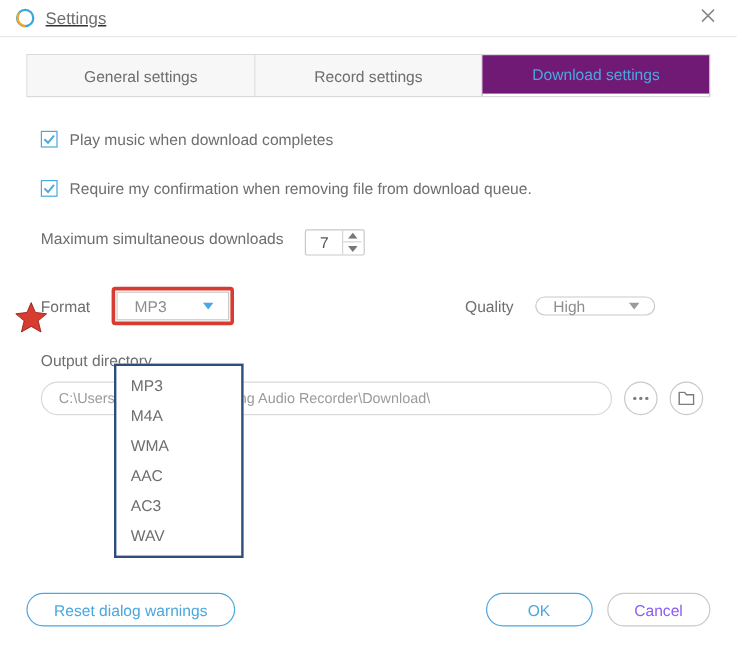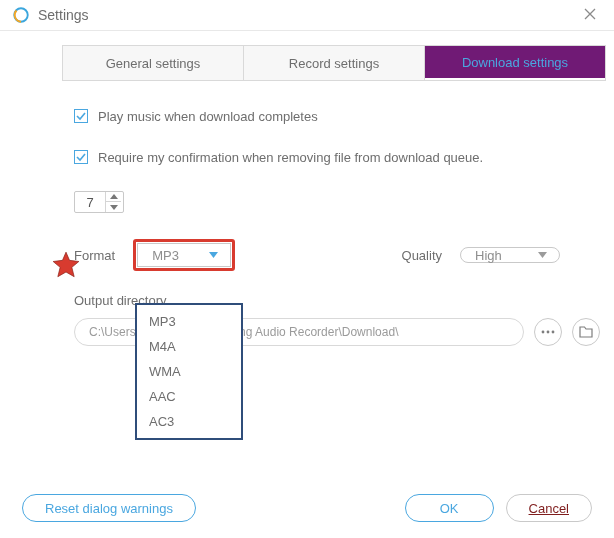--- a/index.html
+++ b/index.html
@@ -1,21 +1,21 @@
 <!DOCTYPE html>
 <html><head>
 <meta charset="utf-8">
 <style>
   * { box-sizing: border-box; font-family: "Segoe UI", "Microsoft YaHei", Arial, sans-serif; }
   body { margin: 0; background: #fff; width: 614px; height: 538px; overflow: hidden; }
-  .titlebar { display:flex; align-items:center; padding:6px 12px; border-bottom:1px solid #e8e8e8; }
+  .titlebar { display:flex; align-items:center; padding:6px 12px; border-bottom:1px solid #e8e8e8;text-decoration:underline; }
   .logo { width:18px; height:18px; margin-right:8px; }
   .title { color:#6e6e6e; font-size:14px; flex:1; }
   .close { width:24px; text-align:center; color:#8a8a8a; cursor:pointer; }
-  .content { padding: 14px 8px 0 22px; position:relative;margin-left:40px; }
+  .content { padding: 14px 22px 0 22px; position:relative; }
   .tabs { display:flex; border:1px solid #d9d9d9; height:36px; }
   .tab { flex:1; display:flex; align-items:center; justify-content:center; font-size:13px; color:#6e6e6e; border-right:1px solid #d9d9d9; cursor:pointer; background:#fff; }
   .tab:last-child { border-right:none; background:#fff; }
   .tab.active { background:#701a75; color:#4aa7e0; border-bottom:2px solid #fff; position:relative; }
   .tab.inactive { background:#f7f7f7; }
   .panel { padding: 28px 6px 0 6px; color:#6e6e6e; font-size:13px; position:relative; }
   .row { display:flex; align-items:flex-start; margin-bottom:26px; }
   .chk { width:14px; height:14px; border:1px solid #4aa7e0; display:inline-flex; align-items:center; justify-content:center; margin-right:10px; margin-left:6px; }
   .chk svg { display:block; }
   .star { position:absolute; left:-10px; top:170px; width:28px; height:28px; }
@@ -30,21 +30,21 @@
   .redbox { border:3px solid #d83b2f; border-radius:3px; padding:1px; display:inline-block; }
   .redbox .select { border-radius:0; height:24px; border-color:#c9c9c9; }
   .dropdown { position:absolute; left:95px; top:272px; width:108px; background:#fff; border:2px solid #2f4d7a; padding:4px 0; z-index:50; }
   .dropdown .opt { padding:5px 12px; font-size:13px; color:#6e6e6e; cursor:pointer; }
   .output { display:flex; align-items:center; gap:10px; }
   .path { flex:1; border:1px solid #d9d9d9; height:28px; border-radius:14px; padding:0 14px; display:flex; align-items:center; color:#9b9b9b; font-size:12px; }
   .circle-btn { width:28px; height:28px; border:1px solid #c9c9c9; border-radius:50%; display:flex; align-items:center; justify-content:center; cursor:pointer; color:#8a8a8a; }
   .footer { position:absolute; bottom:16px; left:22px; right:22px; display:flex; align-items:center; }
   .pill { height:28px; border:1px solid #4aa7e0; border-radius:14px; padding:0 22px; display:flex; align-items:center; font-size:13px; cursor:pointer; background:#fff; }
   .pill.blue { color:#4aa7e0; }
-  .pill.gray { border-color:#c9c9c9; color:#7f1d1d;text-decoration:underline; }
+  .pill.gray { border-color:#c9c9c9; color:#8b5cf6; }
   .spacer { flex:1; }
   .format-row { display:flex; align-items:center; margin-bottom:22px; }
   .quality-block { margin-left:auto; display:flex; align-items:center; margin-right:40px; }
 </style>
 </head>
 <body>
 
 <div class="titlebar">
   <svg class="logo" viewBox="0 0 24 24">
     <circle cx="12" cy="12" r="9" fill="none" stroke="#3ba6dd" stroke-width="2.5"></circle>
@@ -83,20 +83,21 @@
           </svg>
       </span>
       <span>Require my confirmation when removing file from download queue.</span>
     </div>
 
     <svg class="star" viewBox="0 0 24 24">
       <path d="M12 1 L15 8 L23 9 L17 14 L19 22 L12 18 L5 22 L7 14 L1 9 L9 8 Z" fill="#d83b2f" stroke="#8a1f17" stroke-width="0.6"></path>
     </svg>
 
     <div class="row" style="margin-left:6px">
+      <span class="label">Maximum simultaneous downloads</span>
       <div class="spin">
         <input value="7" style="">
         <div class="btns">
           <div>
               <svg width="8" height="5">
                 <path d="M0 5 L4 0 L8 5 Z" fill="#777"></path>
               </svg>
             </div>
           <div>
               <svg width="8" height="5">
@@ -149,20 +150,21 @@
       </div>
     </div>
   </div>
 
   <div class="dropdown">
     <div class="opt">MP3</div>
     <div class="opt">M4A</div>
     <div class="opt">WMA</div>
     <div class="opt">AAC</div>
     <div class="opt">AC3</div>
+    <div class="opt">WAV</div>
   </div>
 </div>
 
 <div class="footer">
   <div class="pill blue">Reset dialog warnings</div>
   <div class="spacer"></div>
   <div class="pill blue" style="margin-right:12px; padding:12px 34px">OK</div>
   <div class="pill gray">Cancel</div>
 </div>
 

